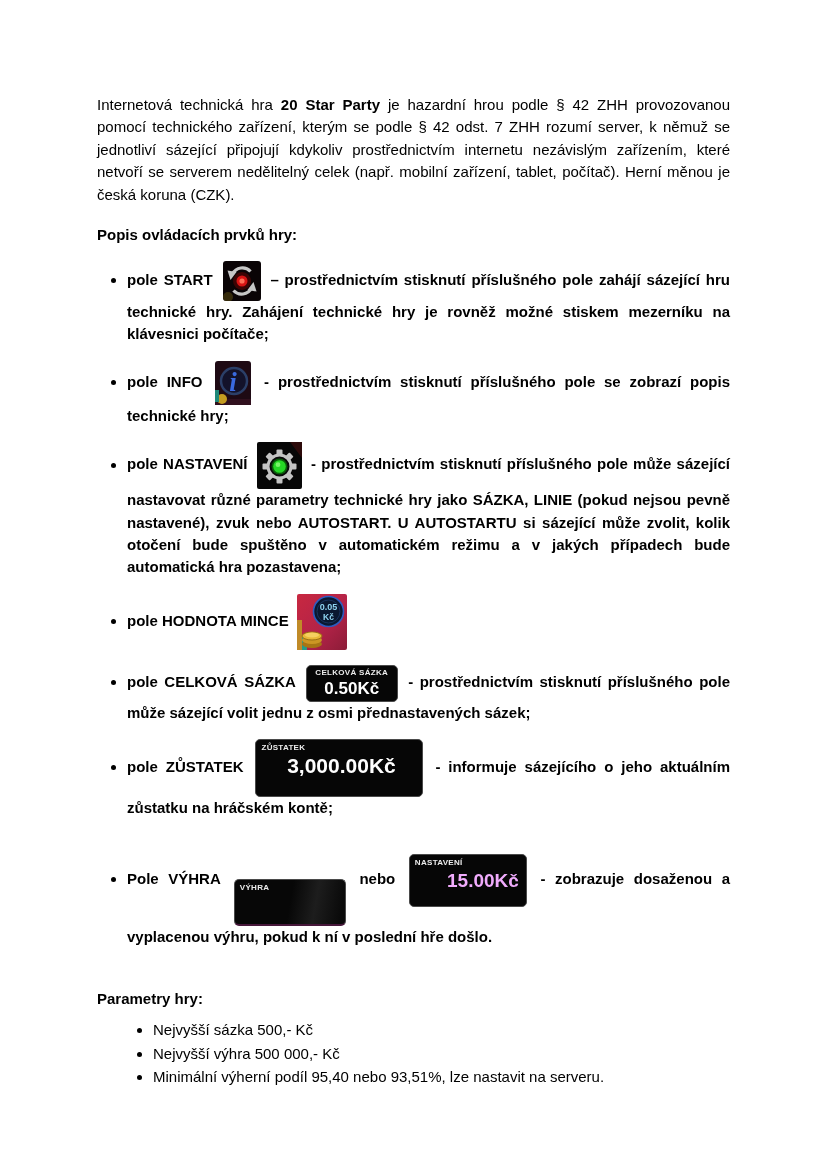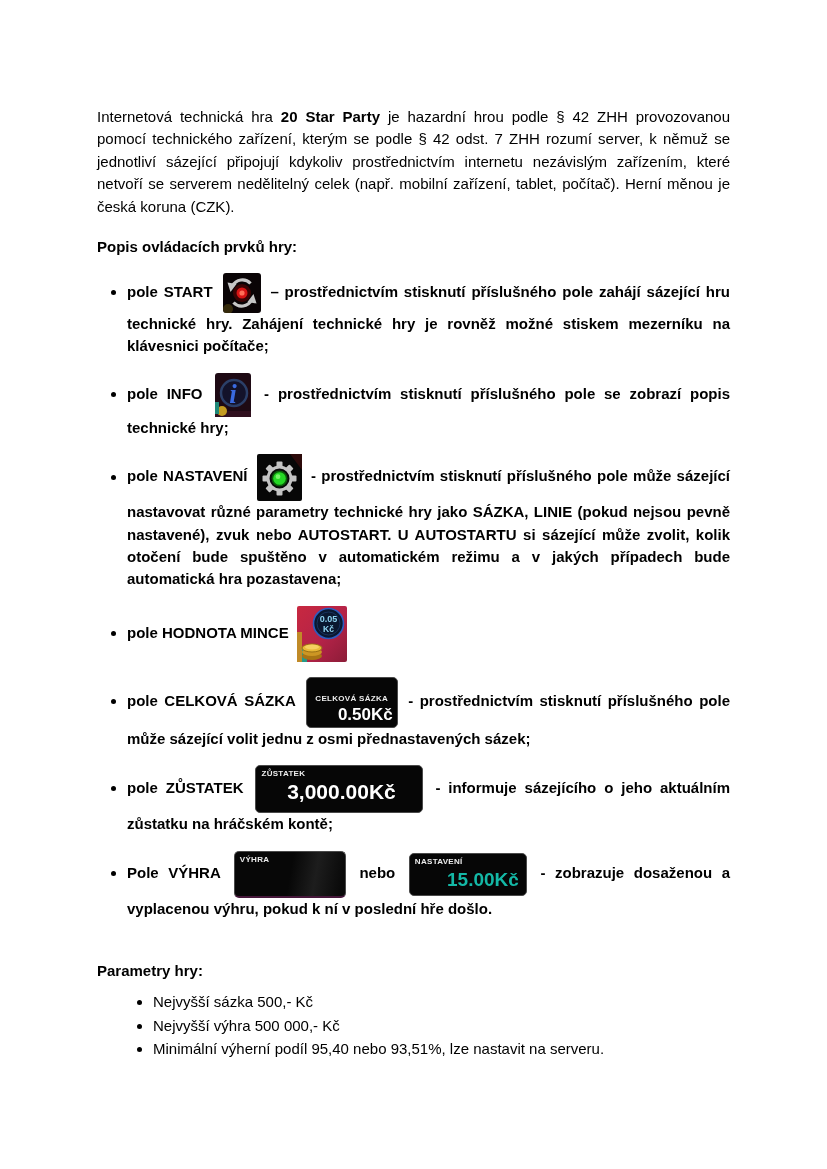--- a/index.html
+++ b/index.html
@@ -11,21 +11,21 @@
     overflow: hidden;
   }
   .page { padding: 90px 97px 0 97px; width: 633px; }
 
   .doc-title {
     font-size: 15.5px; font-weight: bold;
     text-align: center; margin: 0 0 17px 0;
   }
   .intro {
     font-size: 15px; line-height: 22.4px;
-    text-align: justify; margin: 16px 0 16px 0;
+    text-align: justify; margin: 4px 0 16px 0;
   }
   .section-heading {
     font-size: 15px; font-weight: bold;
     margin: 20px 0 10px 0;
   }
   ul.controls {
     list-style: disc outside; margin: 18px 0 0 0; padding: 0 0 0 30px;
   }
   ul.controls li {
     font-size: 15px; font-weight: bold; line-height: 22.4px;
@@ -40,33 +40,34 @@
     background: #060606; border: 1px solid #4a4a4a; border-radius: 5px;
     margin: 0 4px; color: #fff; line-height: normal; text-align: left;
   }
   .box-label {
     display: block; font-size: 8px; font-weight: bold; color: #ececec;
     padding: 3px 5px 0 5px; letter-spacing: 0.3px; line-height: 10px;
   }
   .box-value { display: block; font-weight: bold; line-height: 1; }
 
   .total-bet-box { width: 90px; }
-  .total-bet-box .box-label { text-align: center; padding-top: 16px; }
-  .total-bet-box .box-value { font-size: 17px; text-align: right; padding: 2px 4px 4px 4px; }
+  .total-bet-box .box-label { text-align: center; padding-top: 2px; }
+  .total-bet-box .box-value { font-size: 17px; text-align: center; padding: 2px 4px 4px 4px; }
 
   .balance-box { width: 166px; }
-  .balance-box .box-value { font-size: 21px; text-align: center; padding: 2px 6px 10px 10px; }
+  .balance-box .box-value { font-size: 21px; text-align: center; padding: 2px 6px 20px 10px; }
 
   .win-box {
     width: 110px; height: 44px;
     background: linear-gradient(100deg, #070707 50%, #1d1d1d 72%, #0a0a0a 95%);
     border-bottom: 2px solid #46173a;
+    margin-top: 44px;
   }
   .paid-box { width: 116px; }
-  .paid-box .box-value { font-size: 19px; color: #14b8a6; text-align: right; padding: 3px 7px 6px 4px; }
+  .paid-box .box-value { font-size: 19px; color: #f0abfc; text-align: right; padding: 3px 7px 16px 4px; }
 
   .params-section { margin-top: 42px; }
   ul.params { list-style: disc outside; margin: 12px 0 0 0; padding: 0 0 0 56px; }
   ul.params li {
     font-size: 15px; font-weight: normal; line-height: 22.4px;
     margin-bottom: 1px; max-width: 470px;
   }
 </style>
 </head>
 <body>

